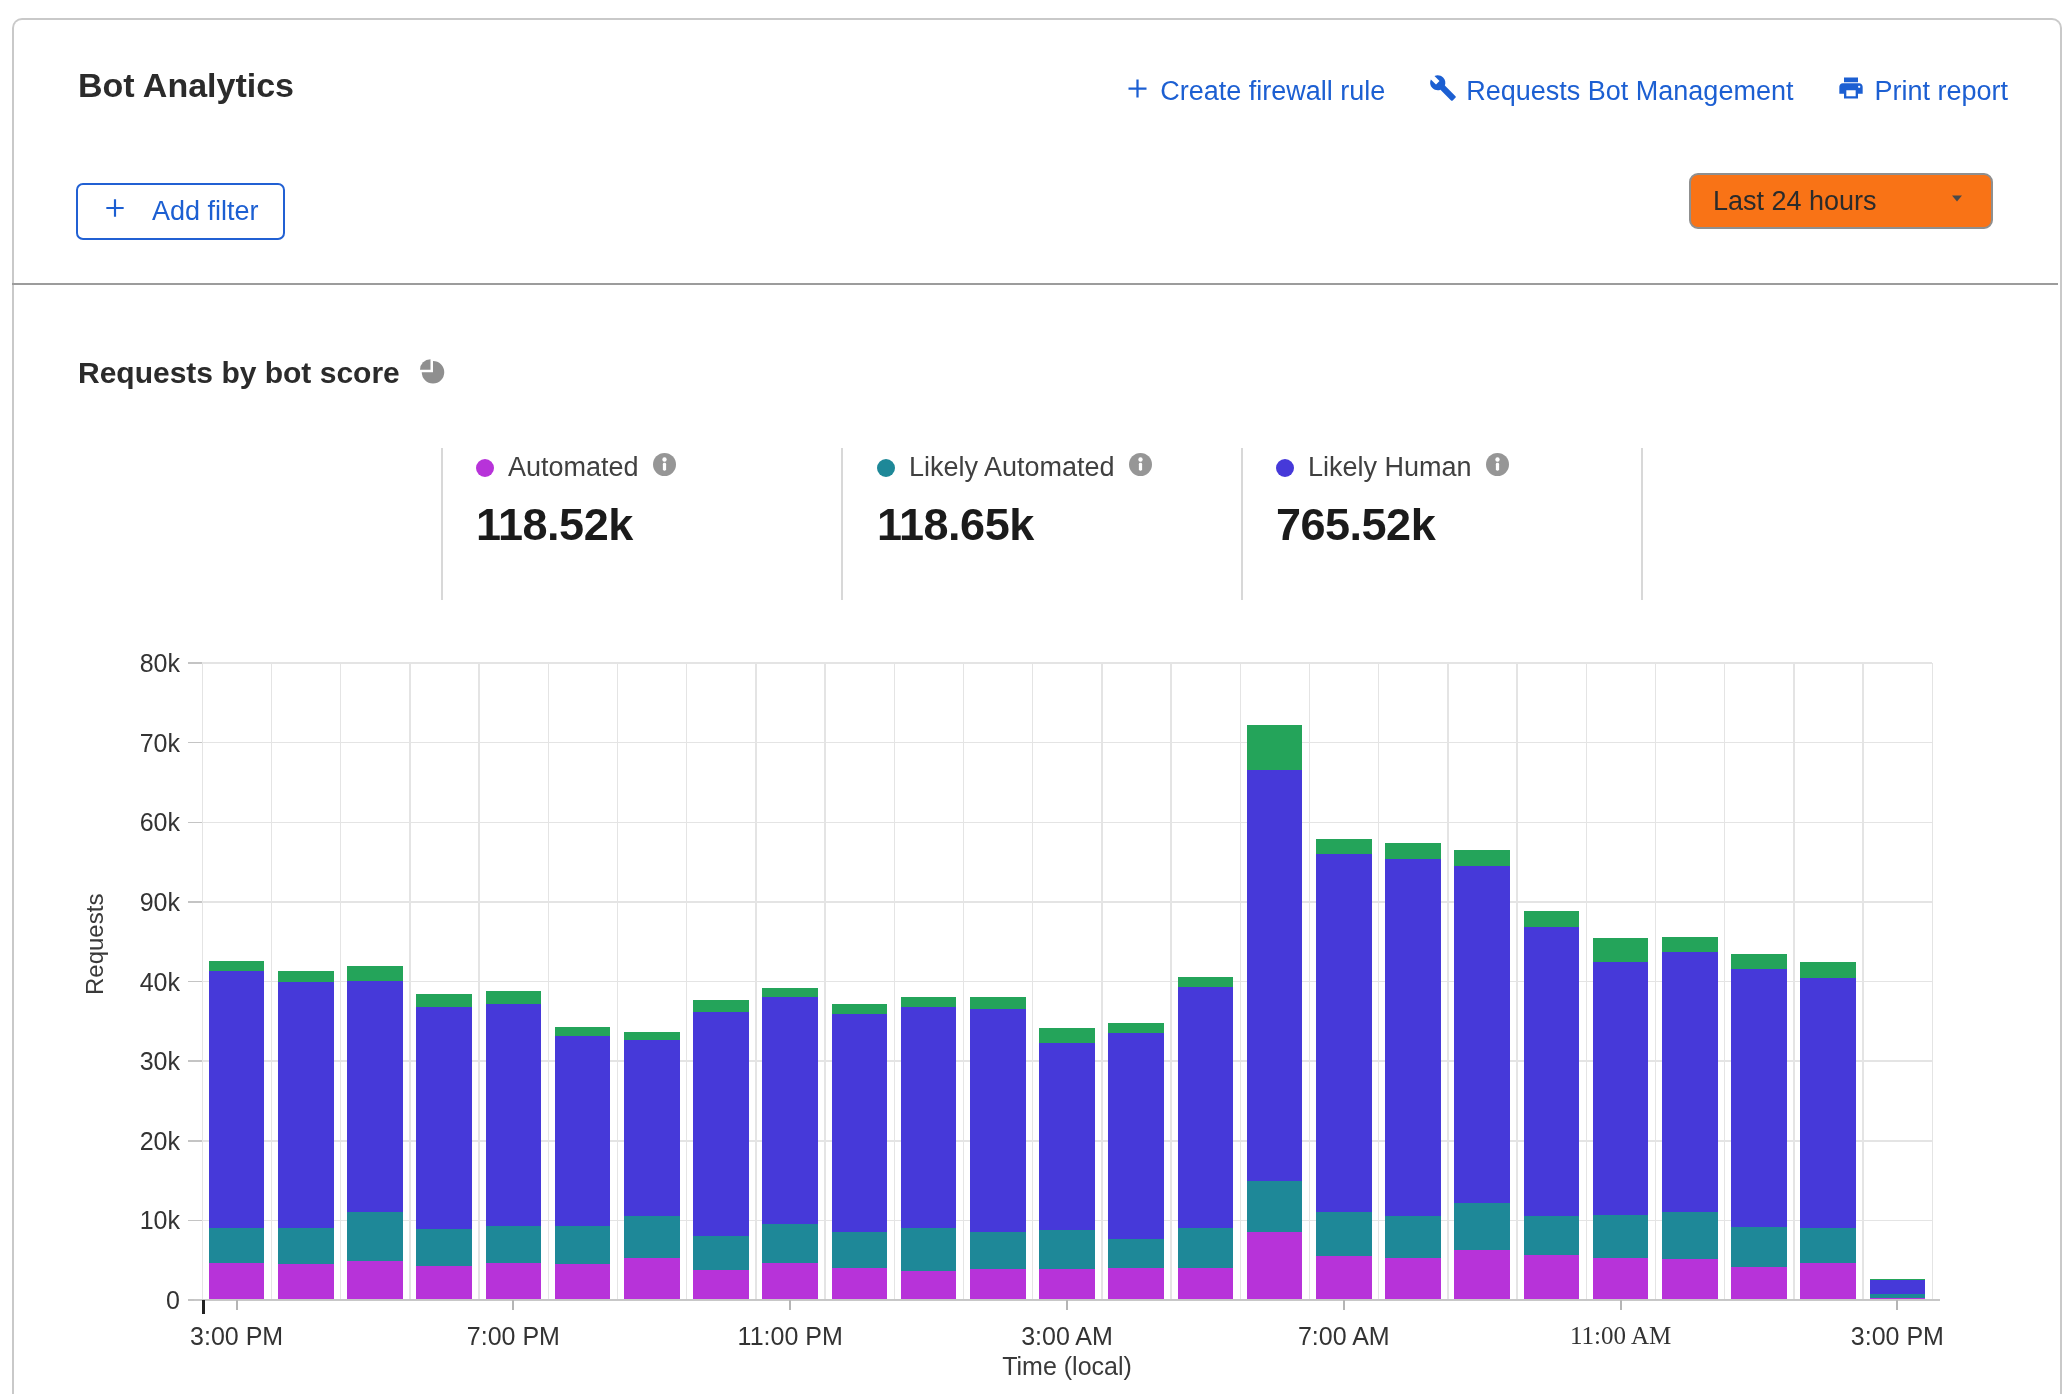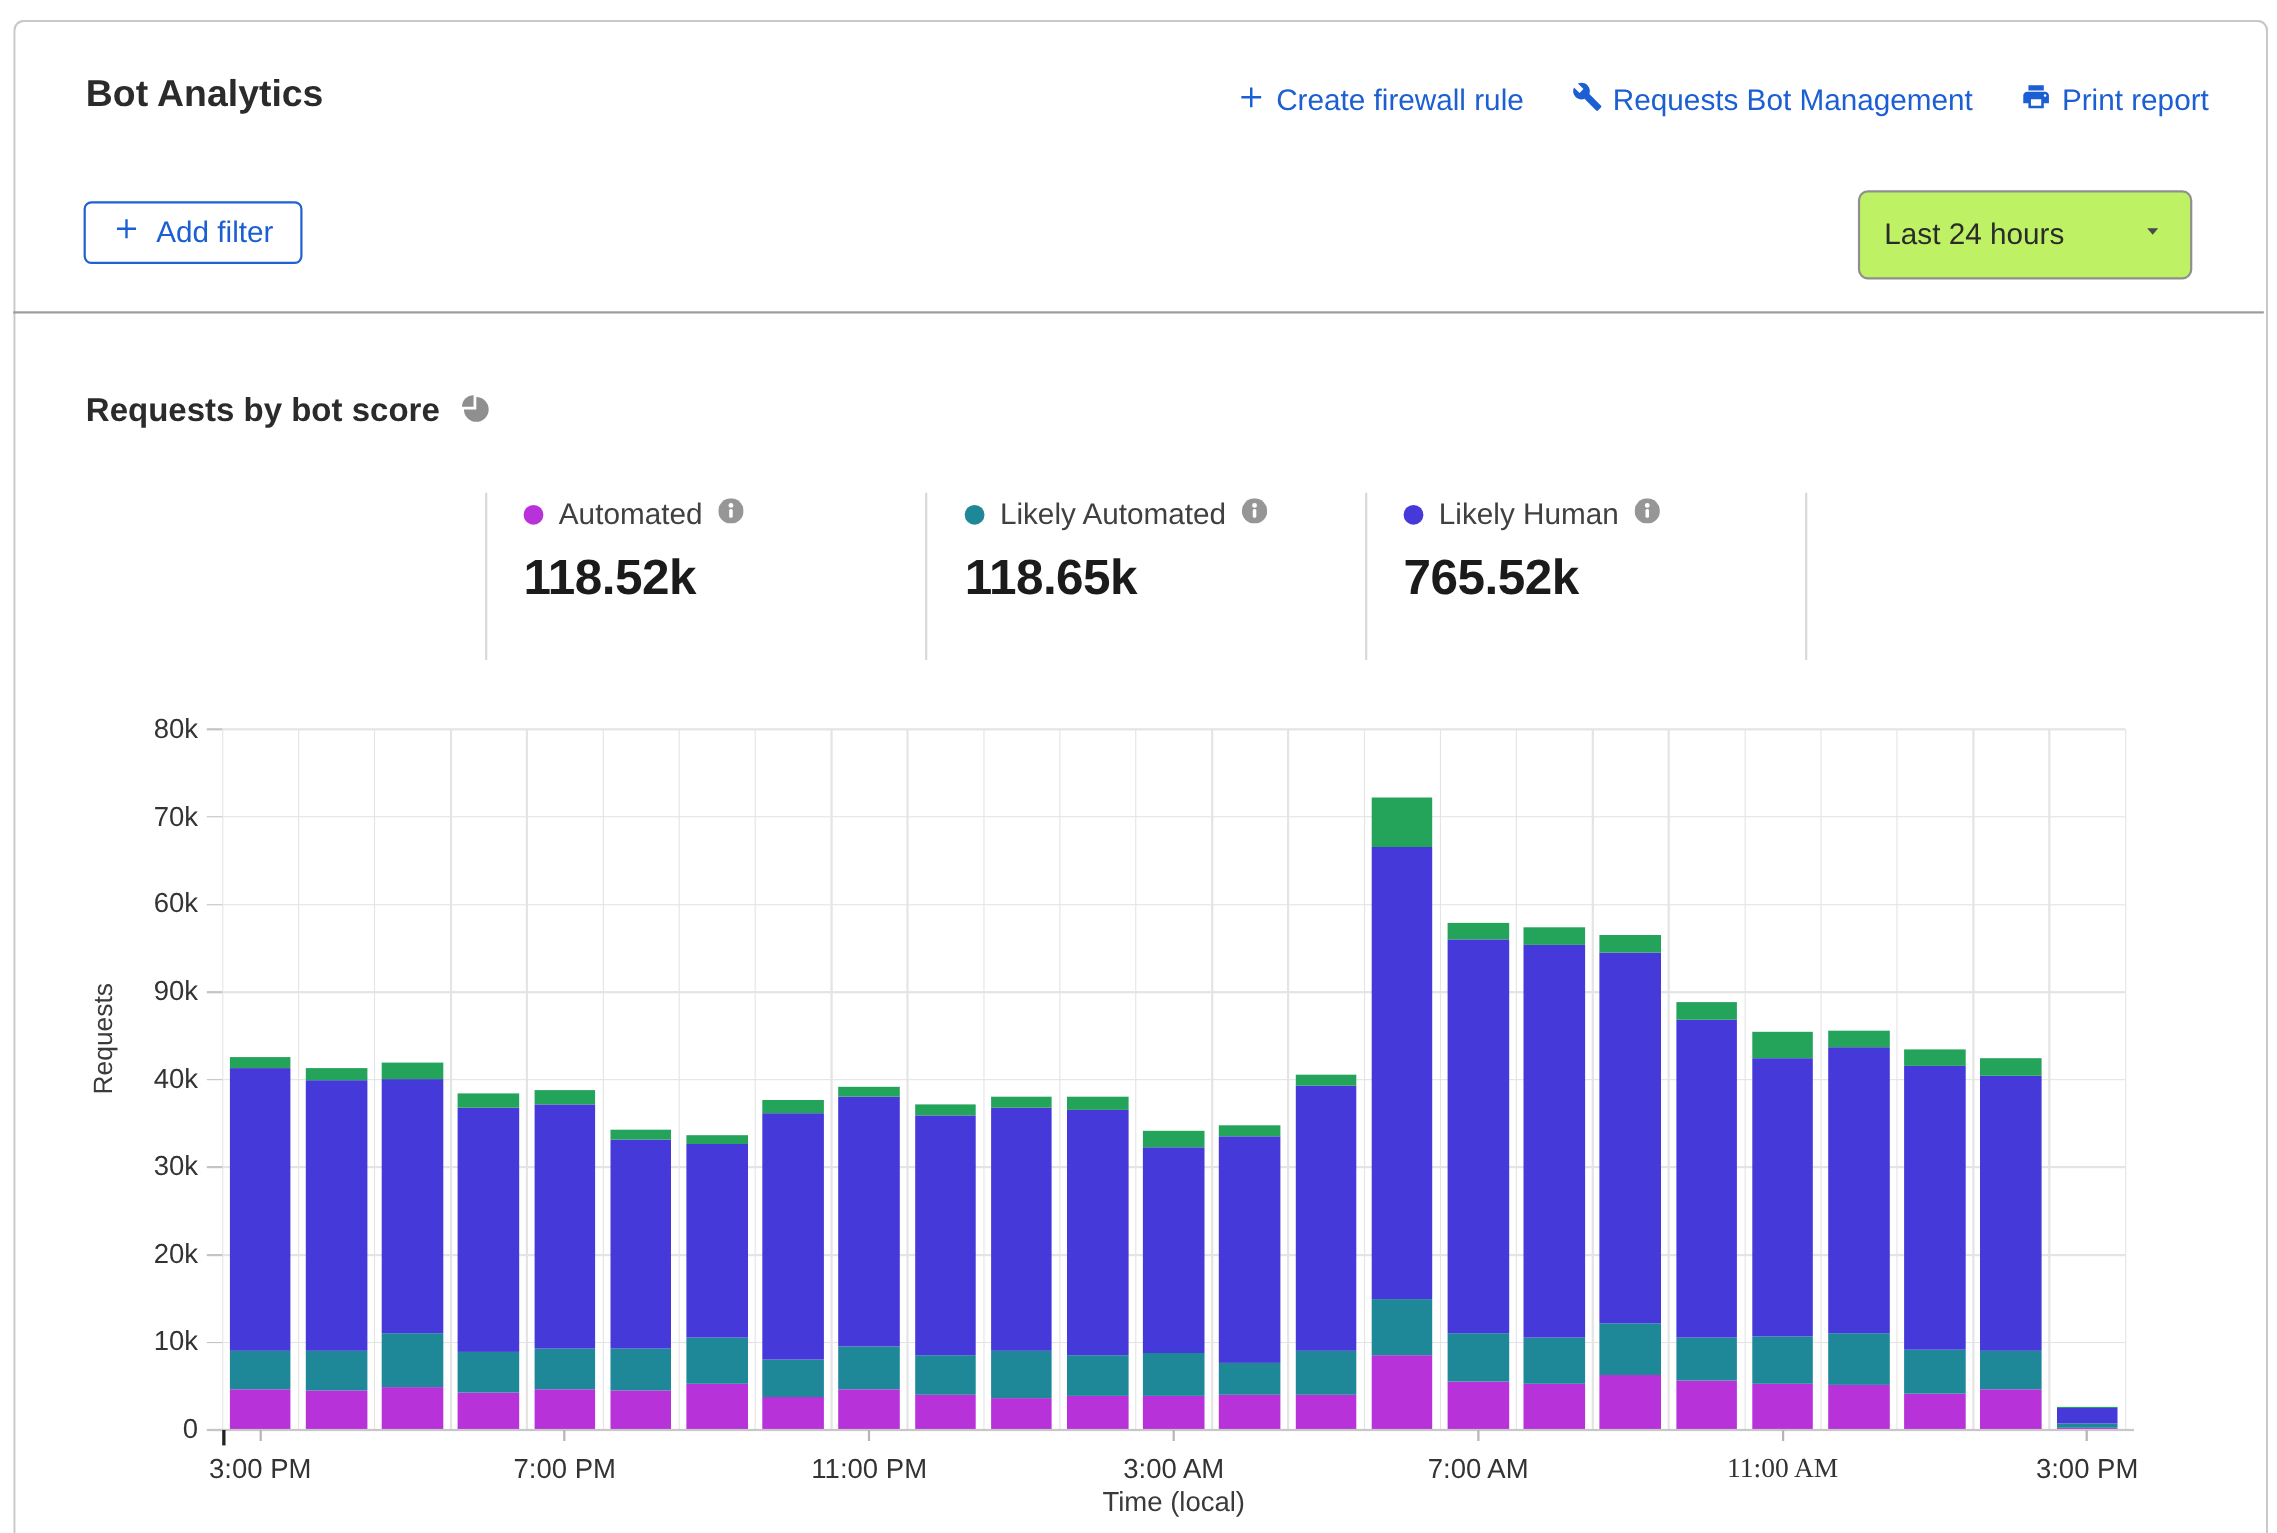--- a/index.html
+++ b/index.html
@@ -8,25 +8,25 @@
   
   #panel{position:absolute;left:12px;top:18px;width:2046px;height:1380px;
          border:2px solid #c9c9c9;border-bottom:none;border-radius:10px 10px 0 0;background:#fff;}
   #header-divider{position:absolute;left:12px;top:283px;width:2046px;height:2px;background:#9c9c9c;}
   
   #page-title{position:absolute;left:78px;top:66px;font-size:34px;font-weight:600;color:#2b2b2b;}
   #header-actions{position:absolute;top:74px;right:62px;display:flex;gap:44px;align-items:center;}
   .hdr-link{display:flex;align-items:center;gap:9px;color:#1c5fd2;font-size:27px;cursor:pointer;}
   .hdr-link svg{flex:none;}
   #add-filter-btn{position:absolute;left:76px;top:183px;height:57px;box-sizing:border-box;
-       border:2px solid #2160d3;border-radius:7px;display:flex;align-items:center;gap:14px;
+       border:2px solid #2160d3;border-radius:7px;display:flex;align-items:center;gap:24px;
        padding:0 24px;color:#1c5fd2;font-size:27px;background:#fff;cursor:pointer;}
-  #time-range{position:absolute;left:1689px;top:173px;width:304px;height:81px;box-sizing:border-box;
+  #time-range{position:absolute;left:1689px;top:173px;width:304px;height:56px;box-sizing:border-box;
        border:2px solid #8f8f8f;border-radius:9px;display:flex;align-items:center;justify-content:space-between;
-       padding:0 22px;font-size:27px;color:#2b2b2b;background:#bef264;cursor:pointer;}
+       padding:0 22px;font-size:27px;color:#2b2b2b;background:#f97316;cursor:pointer;}
   
   #section-title-row{position:absolute;left:78px;top:356px;display:flex;align-items:center;gap:18px;}
   #section-title-row h2{margin:0;font-size:30px;font-weight:700;color:#2b2b2b;}
   
   .stat{position:absolute;top:452px;}
   .stat .lbl-row{display:flex;align-items:center;gap:14px;font-size:27px;color:#404040;}
   .dot{width:18px;height:18px;border-radius:50%;flex:none;}
   .stat .val{margin-top:16px;font-size:45px;font-weight:700;color:#1b1b1b;letter-spacing:-0.5px;}
   .stat-divider{position:absolute;top:448px;width:2px;height:152px;background:#d8d8d8;}
   

